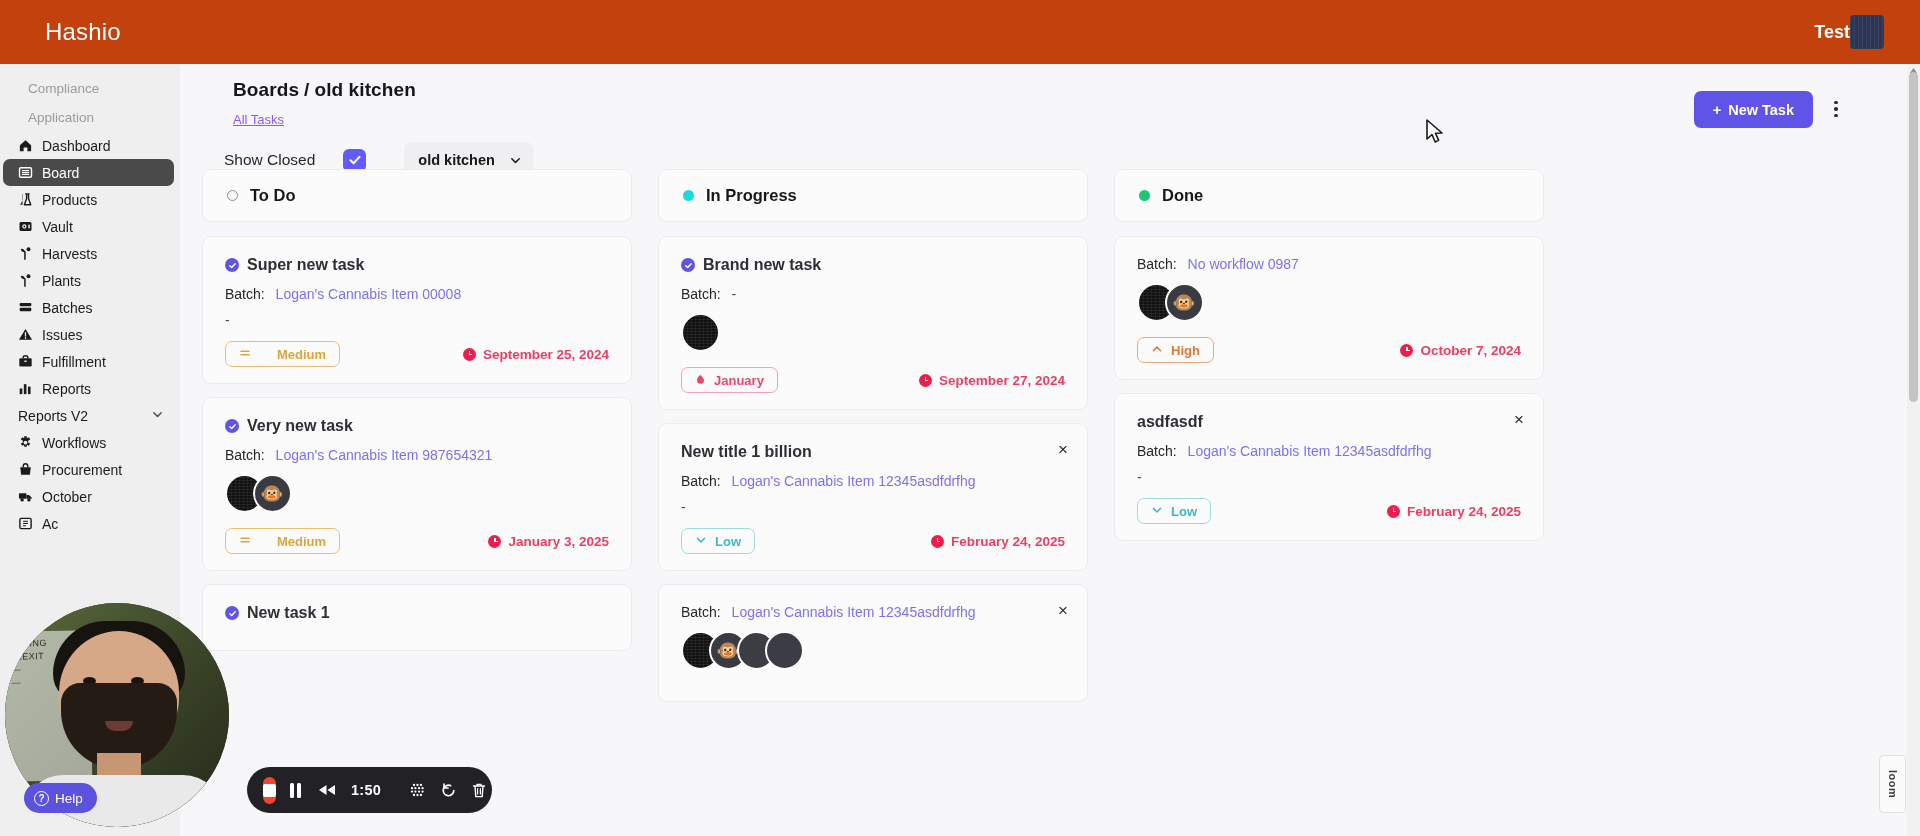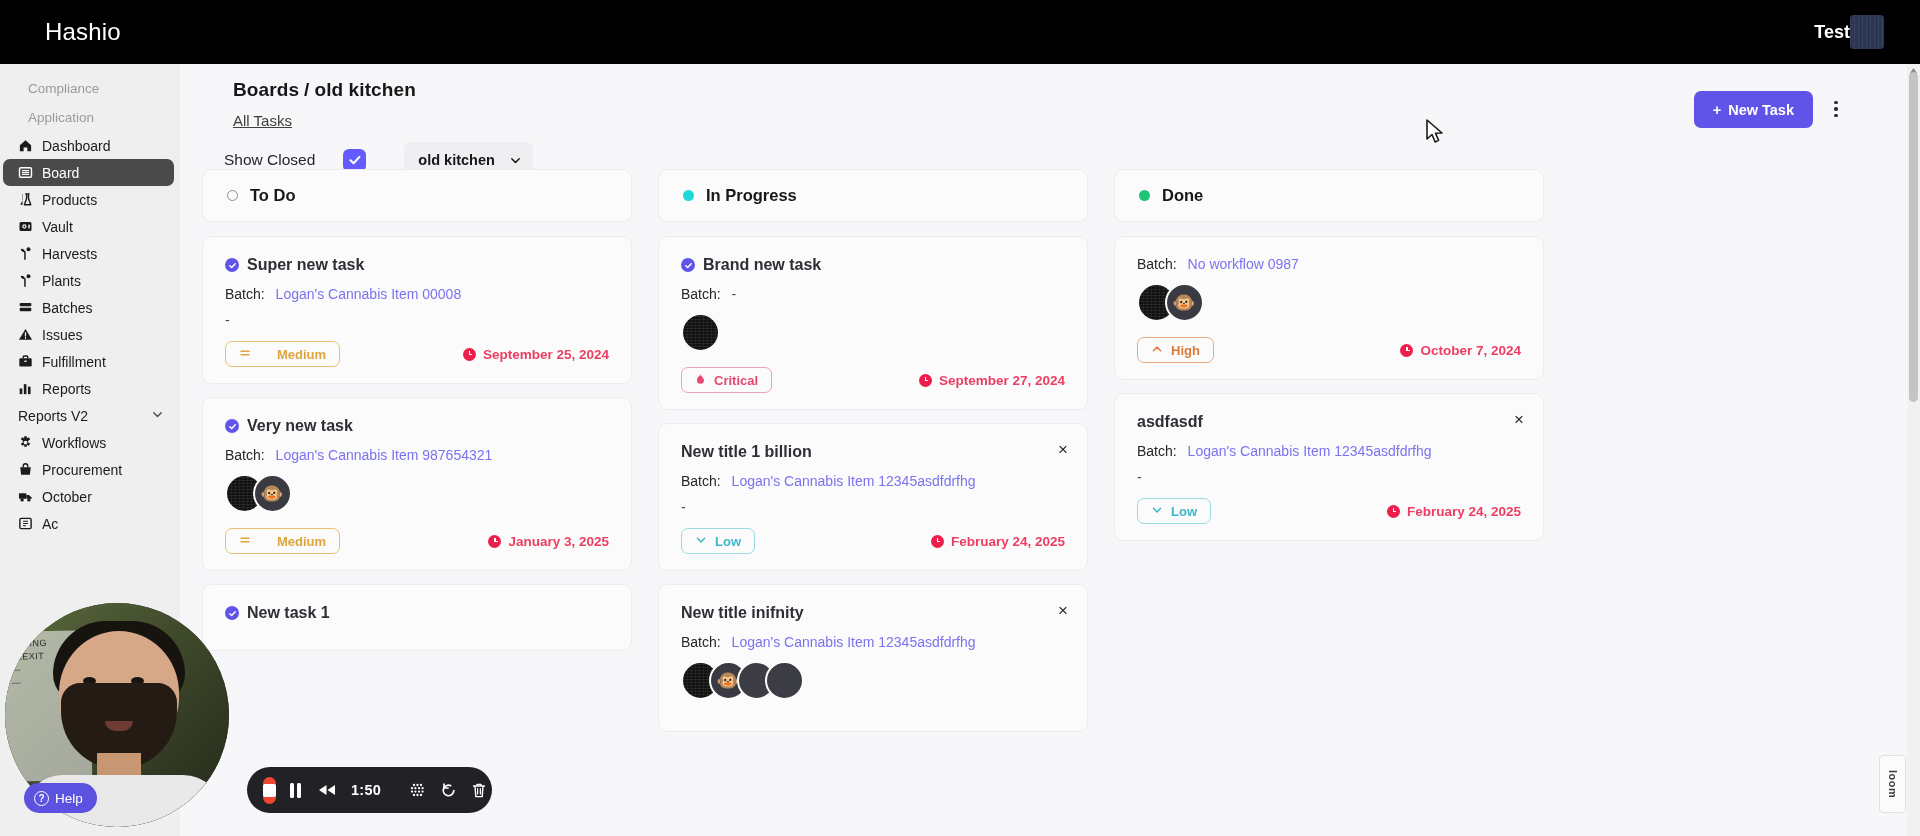--- a/index.html
+++ b/index.html
@@ -7,21 +7,21 @@
     width: 1920px; height: 836px;
     overflow: hidden;
     font-family: "Liberation Sans", sans-serif;
     background: #f7f7f9;
   }
 
   
   .topbar {
     position: absolute; top: 0; left: 0;
     width: 1920px; height: 64px;
-    background: #000000;
+    background: #c2410c;
     display: flex; align-items: center;
     z-index: 40;
   }
   .brand {
     color: #ffffff; font-size: 24px; font-weight: 400;
     margin-left: 45px; letter-spacing: .2px;
   }
   .topbar-right {
     margin-left: auto; display: flex; align-items: center; 
     margin-right: 36px;
@@ -71,21 +71,21 @@
     overflow: hidden;
   }
   .breadcrumb {
     margin: 15px 0 0 53px;
     font-size: 19px; font-weight: 700; color: #17171a;
     letter-spacing: .1px;
   }
   .breadcrumb .sep { font-weight: 700; margin: 0 5px; }
   .all-tasks {
     margin: 11px 0 0 53px;
-    font-size: 15px; color: #404040;
+    font-size: 13px; color: #8b5cf6;
     text-decoration: underline; cursor: pointer;
     display: inline-block;
   }
   .filterbar {
     position: absolute; top: 78px; left: 44px;
     display: flex; align-items: center; gap: 28px;
   }
   .filter-label { font-size: 15.5px; color: #26262b; }
   .checkbox {
     width: 23px; height: 23px; border-radius: 6px;
@@ -569,21 +569,21 @@
         <span class="val dash">-</span>
       </div>
           <div class="avatars">
             <div class="avatar noise"></div>
           </div>
           <div class="card-foot">
             <span class="pill critical">
           <span><svg width="11" height="12" viewBox="0 0 11 12">
                   <path d="M5.5 0.8 C5.5 3.2 2 3.8 2 7.2 A3.5 3.5 0 0 0 9 7.2 C9 4.6 6.6 4.3 6.6 2.4 C6.2 3.6 5.5 3 5.5 0.8Z" fill="currentColor"></path>
                 </svg></span>
-          <span>Critical</span>
+          <span>January</span>
         </span>
             <span class="due">
           <span class="clock"></span>
           <span>September 27, 2024</span>
         </span>
           </div>
         </div>
         <div class="card">
           <div class="card-x">×</div>
           <div class="card-title plain">
@@ -602,23 +602,20 @@
           <span>Low</span>
         </span>
             <span class="due">
           <span class="clock"></span>
           <span>February 24, 2025</span>
         </span>
           </div>
         </div>
         <div class="card">
           <div class="card-x">×</div>
-          <div class="card-title plain">
-            <span>New title inifnity</span>
-          </div>
           <div class="card-batch">
         <span>Batch:</span>
         <span class="val">Logan's Cannabis Item 12345asdfdrfhg</span>
       </div>
           <div class="avatars">
             <div class="avatar noise"></div>
             <div class="avatar" style="background:#3a3a42">🐵</div>
             <div class="avatar gray"></div>
             <div class="avatar gray"></div>
           </div>

